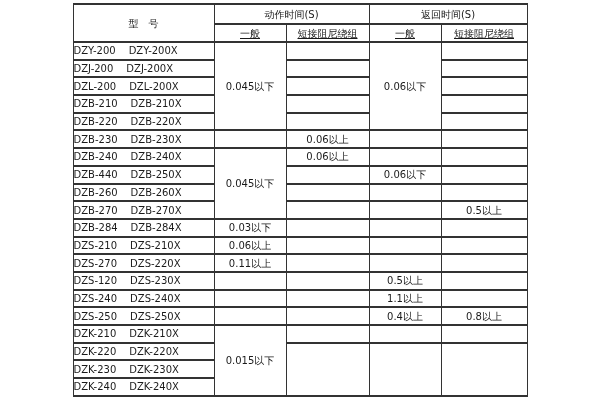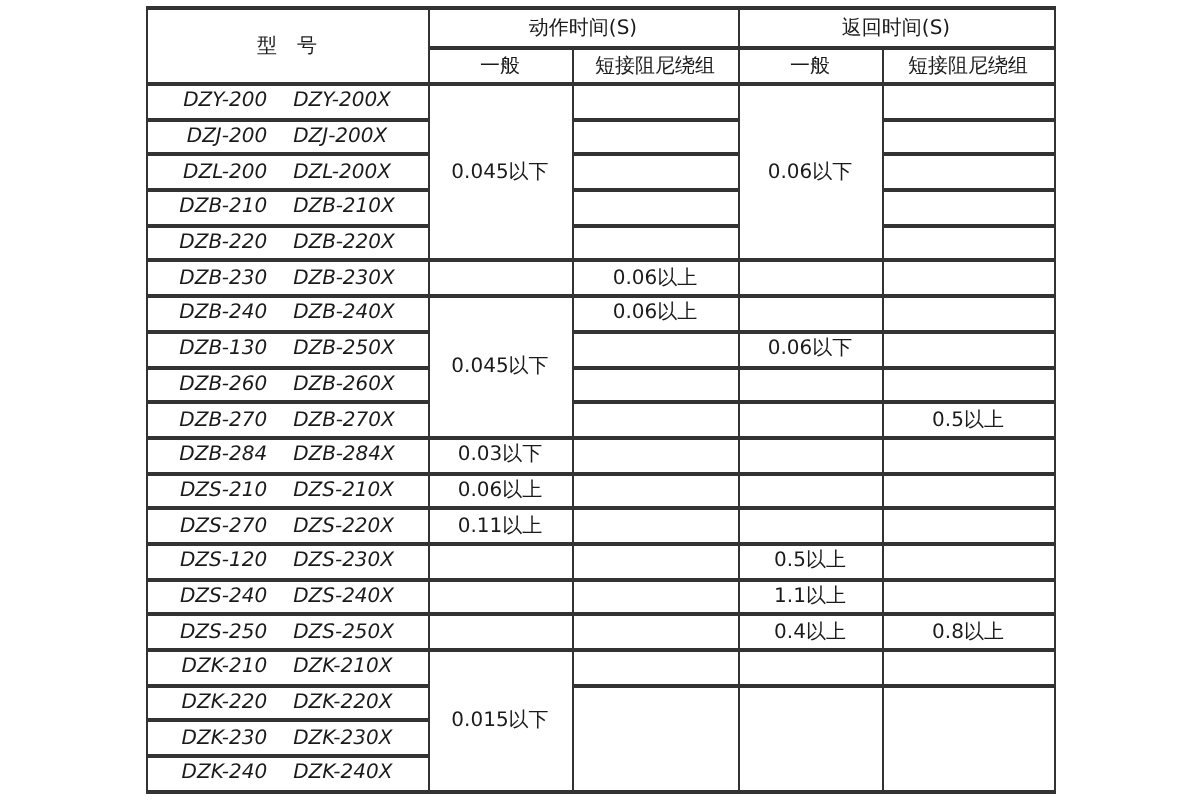--- a/index.html
+++ b/index.html
@@ -20,23 +20,23 @@
     border-bottom-width:2px;
     padding:0;
     text-align:center;
     vertical-align:middle;
     font-size:10px;
     line-height:1.1;
     overflow:hidden;
     white-space:nowrap;
   }
   tr.h1{height:20px;}
-  tr.h2{height:18px;}
+  tr.h2{height:18px;text-decoration:underline;}
   tr.r{height:17.7px;}
-  td.model .pair{display:flex;justify-content:center;gap:13px;font-style:italic;}
+  td.model .pair{display:flex;gap:13px;}
   td.model span{display:inline-block;}
   td.hdr{font-size:10px;margin-left:24px;}
 </style>
 </head>
 <body>
 
 <table class="spec">
   <colgroup>
     <col style="width:141px">
       <col style="width:72px">
@@ -131,21 +131,21 @@
           </div>
         </td>
       <td rowspan="4">0.045以下</td>
       <td>0.06以上</td>
       <td></td>
       <td></td>
     </tr>
     <tr class="r">
       <td class="model">
           <div class="pair">
-            <span>DZB-130</span>
+            <span>DZB-440</span>
             <span>DZB-250X</span>
           </div>
         </td>
       <td></td>
       <td>0.06以下</td>
       <td></td>
     </tr>
     <tr class="r">
       <td class="model">
           <div class="pair">

